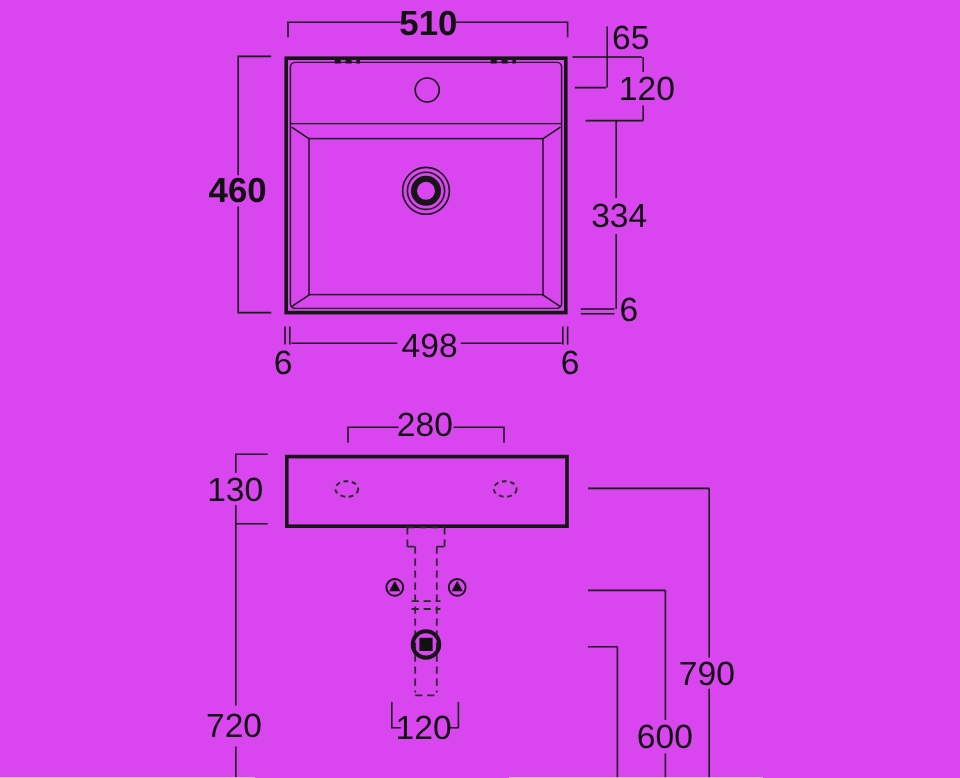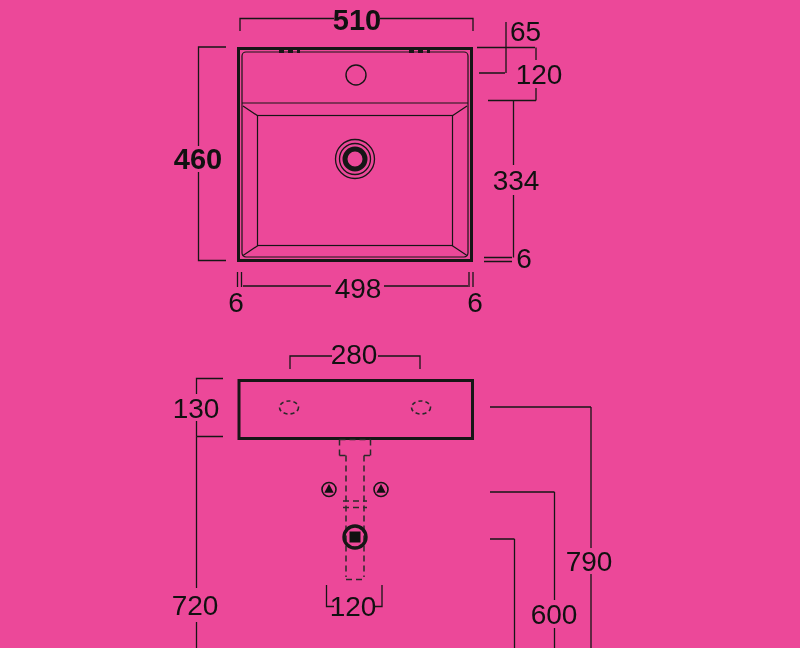--- a/index.html
+++ b/index.html
@@ -1,16 +1,16 @@
 <!DOCTYPE html>
 <html><head>
 <meta charset="utf-8">
 <style>
   html,body{margin:0;padding:0;background:#fff;}
-  .canvas{position:relative;width:800px;height:648px;background:#ec4899;overflow:hidden;}
+  .canvas{position:relative;width:800px;height:648px;background:#d946ef;overflow:hidden;}
   svg{display:block;}
   .ln{stroke:#161616;fill:none;}
   .thick{stroke-width:3;}
   .thin{stroke-width:1.2;}
   .dimln{stroke-width:1.3;}
   .dashln{stroke:#2a2a2a;stroke-width:1.5;fill:none;stroke-dasharray:6 4;}
   .holedash{stroke:#2a2a2a;stroke-width:1.6;fill:none;stroke-dasharray:4 3;}
   .tapmark{stroke:#161616;stroke-width:2.8;stroke-dasharray:5 4;}
   text.dim{font-family:"Liberation Sans",sans-serif;font-size:28px;fill:#111;}
   text.dim.bold{font-weight:bold;font-size:29px;}

